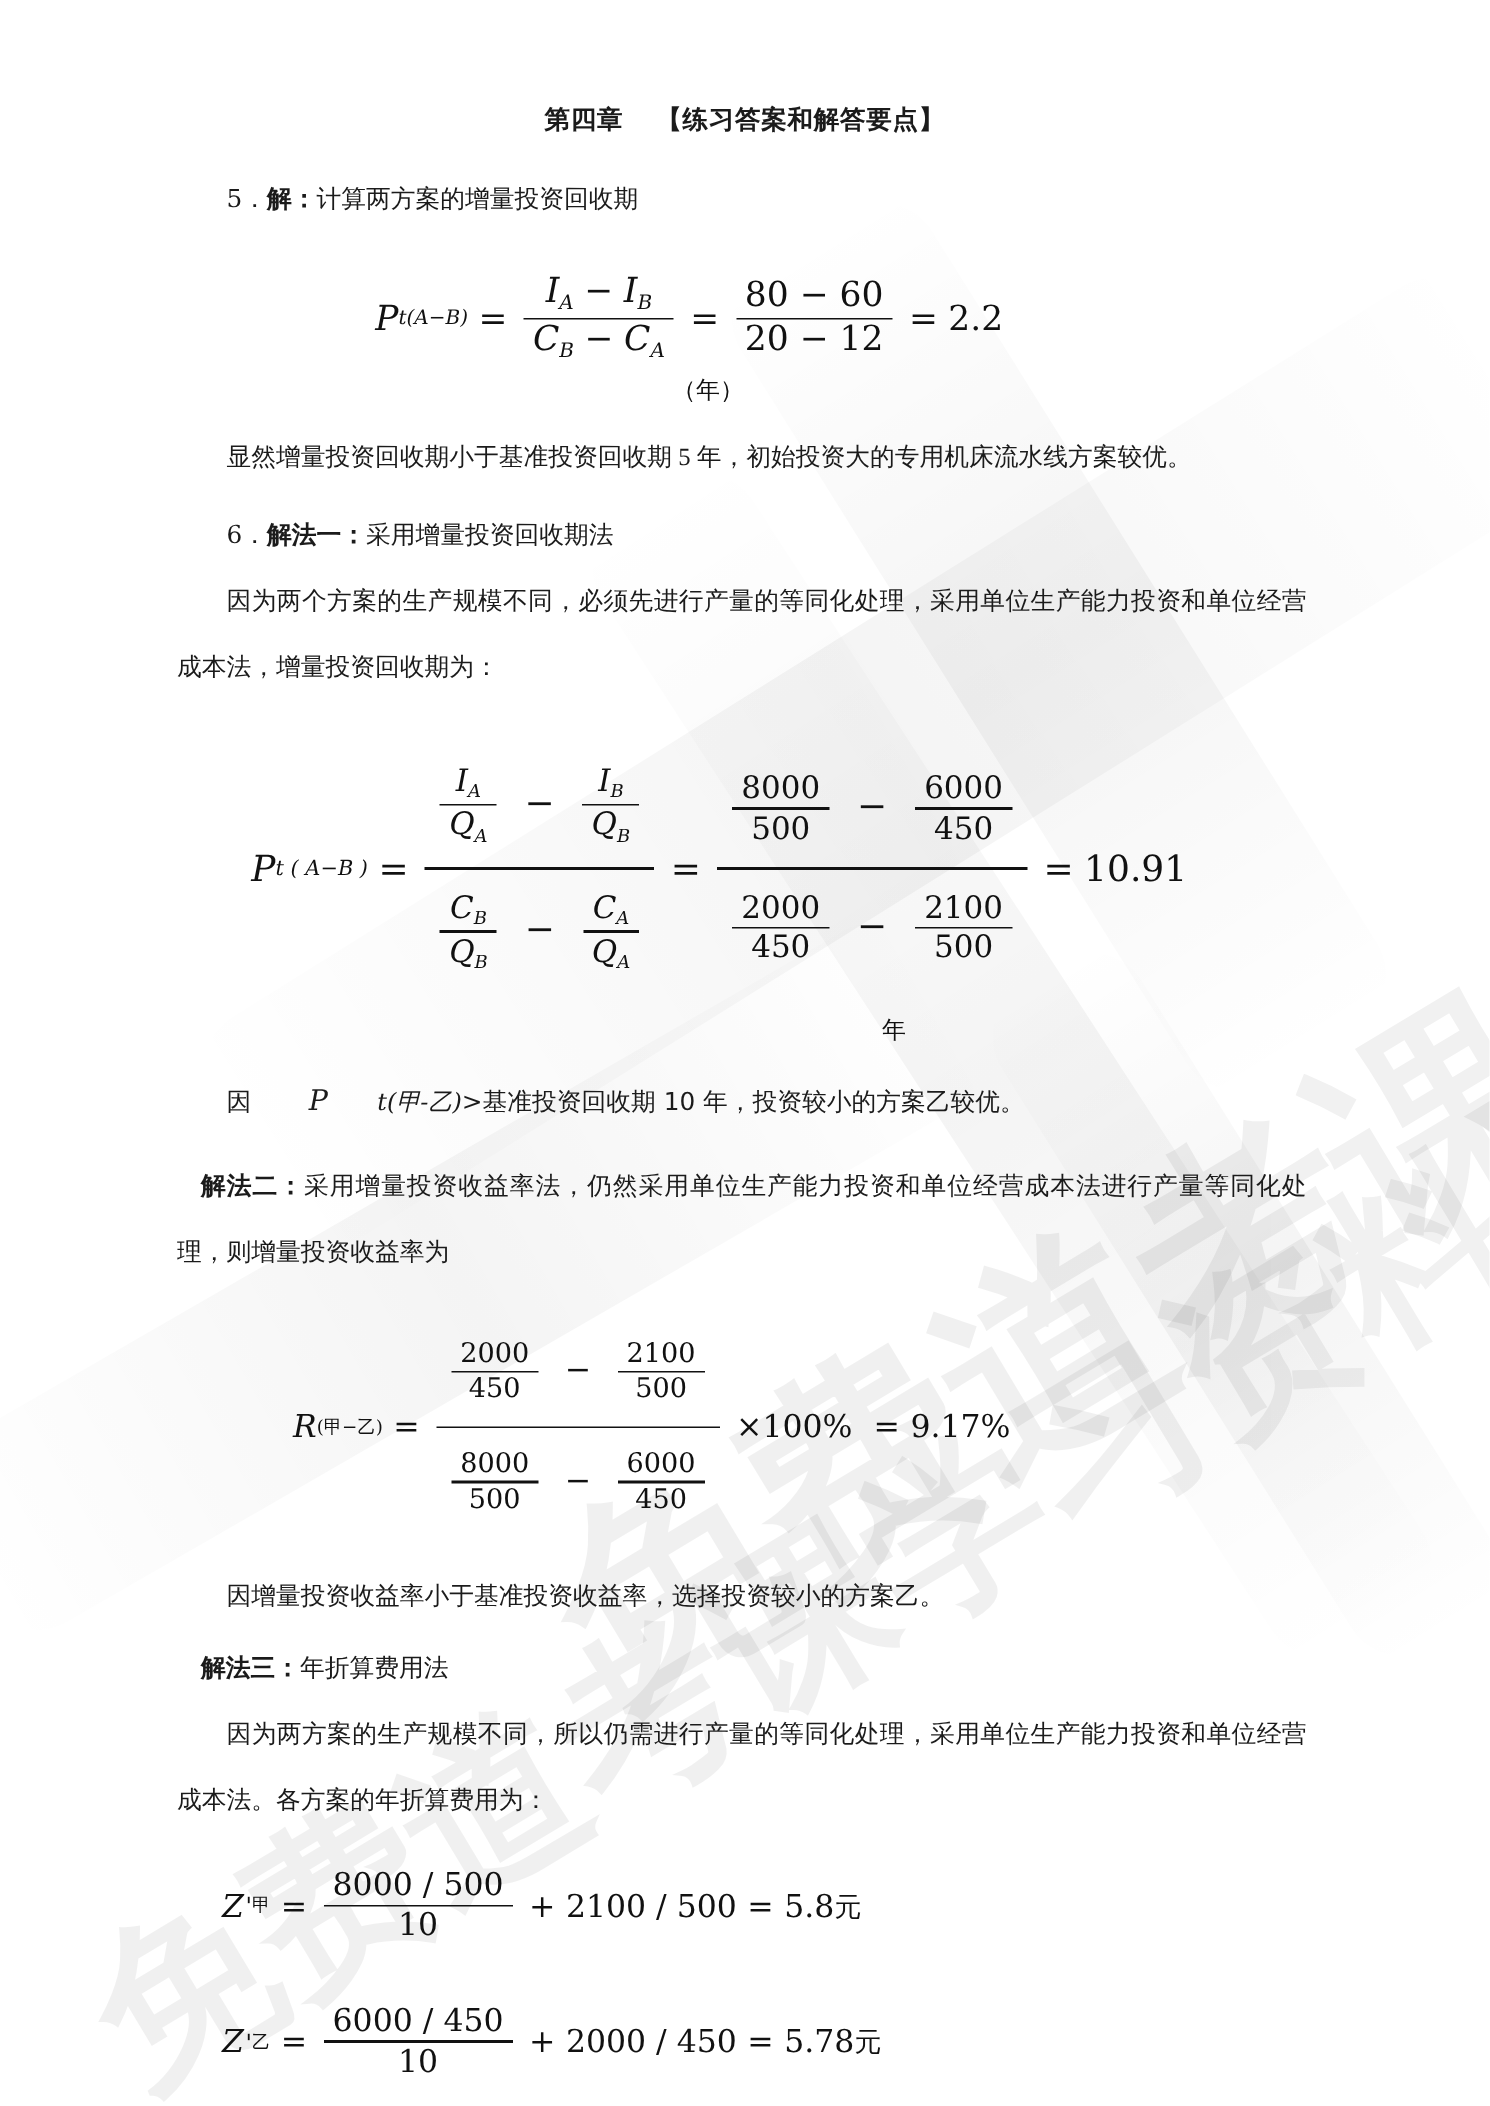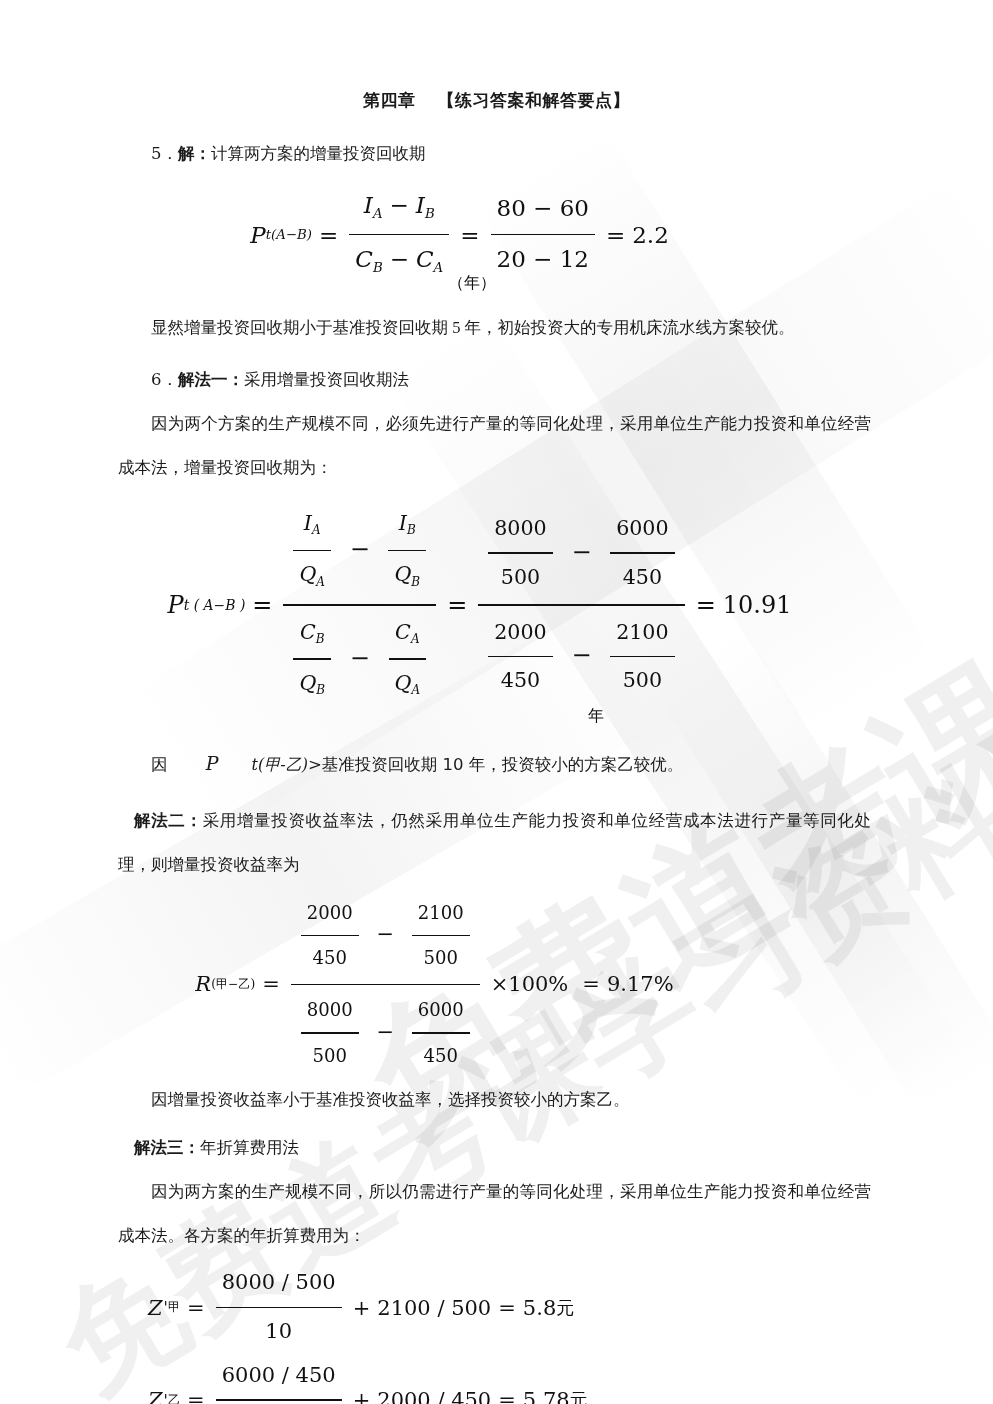--- a/index.html
+++ b/index.html
@@ -42,21 +42,21 @@
     width:993px;height:1404px;
     box-sizing:border-box;
     padding:0;
   }
 
   .doc-title{
     text-align:center;
     font-size:17px;
     letter-spacing:.5px;
     margin:0;
-    padding-top:89px;
+    padding-top:68px;
     font-family:"DejaVu Serif","Liberation Serif",serif;
     color:#1b1b1b;
   }
   .doc-title .gap{display:inline-block;width:22px;}
 
   .body-block{
     padding:0 122px 0 118px;
   }
 
   p.para{
@@ -95,23 +95,22 @@
     font-size:.75em;
     vertical-align:0.55em;
     margin-left:1px;
   }
 
   .frac{
     display:inline-flex;
     flex-direction:column;
     align-items:center;
     vertical-align:middle;
-    margin:2px 4px;
+    margin:12px 4px;
     line-height:1.12;
-    gap:11px;
   }
   .frac > .nume,.frac > .deno{
     padding:1px 6px;
     text-align:center;
     white-space:nowrap;
   }
   .frac > .bar{
     width:100%;
     height:1.6px;
     background:#111;

